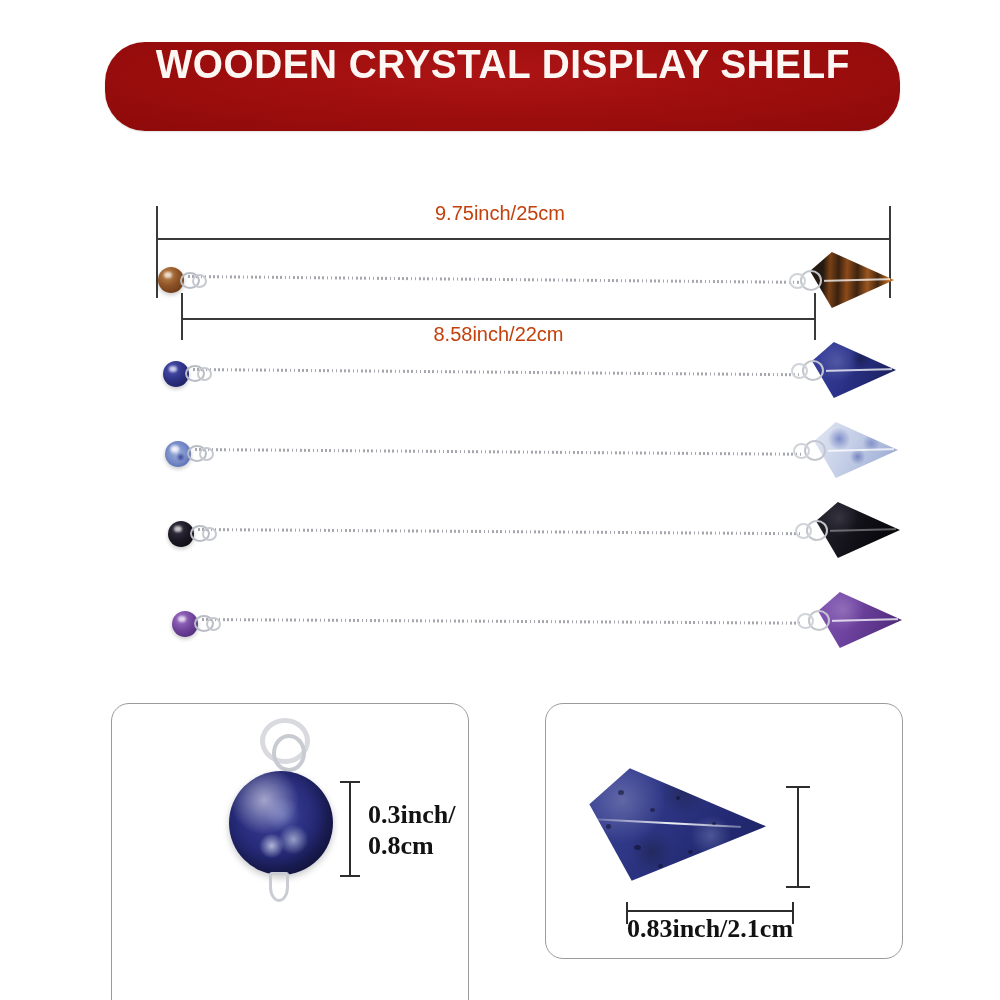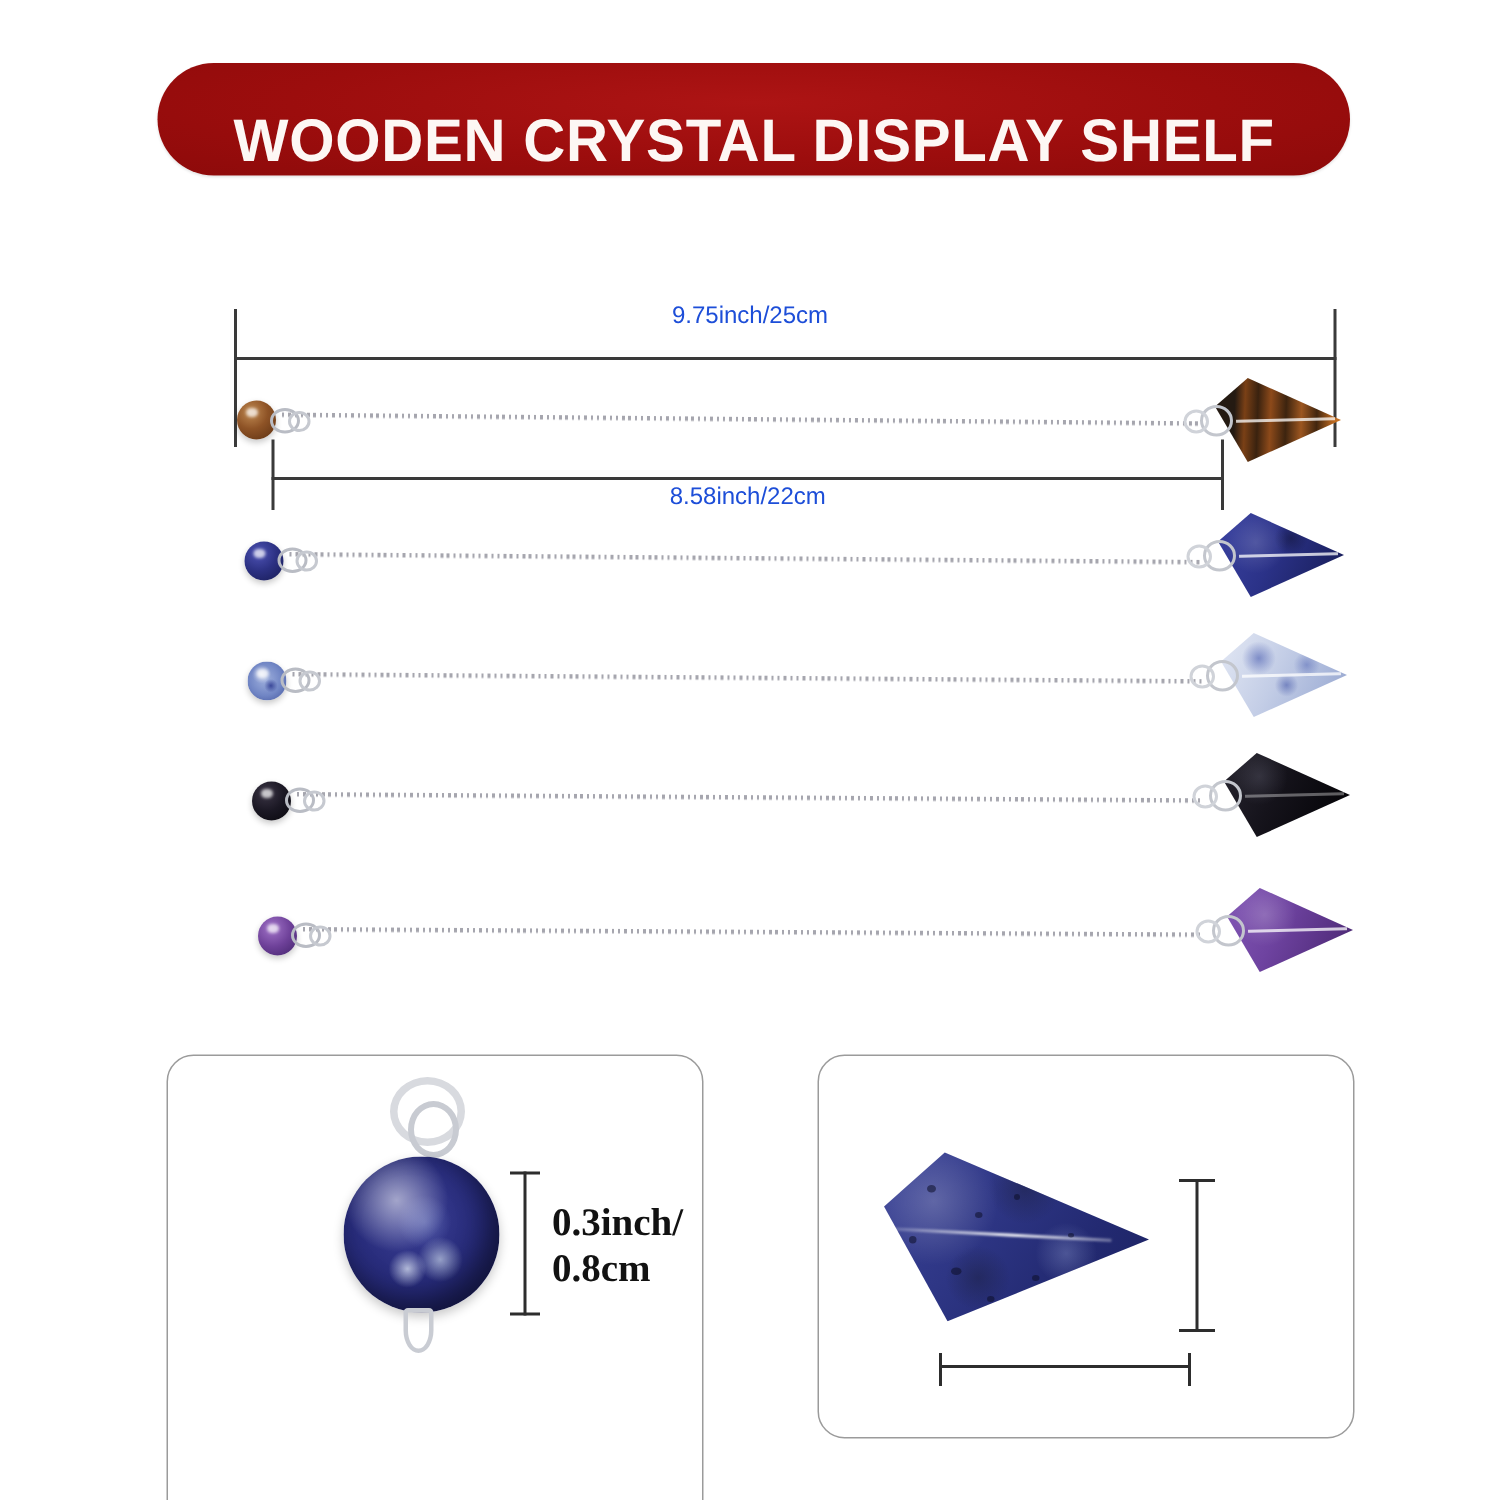--- a/index.html
+++ b/index.html
@@ -15,25 +15,25 @@
     font-family: "Liberation Sans", sans-serif;
     -webkit-font-smoothing: antialiased;
   }
 
   
   #title-banner {
     position: absolute;
     left: 105px;
     top: 42px;
     width: 795px;
-    height: 75px;
+    height: 89px;
     background: radial-gradient(ellipse at 50% 35%, #ad1414 0%, #9c0d0d 55%, #8d0a0a 100%);
     border-radius: 40px;
     display: flex;
-    align-items: flex-end;
+    align-items: flex-start;
     justify-content: center;
     box-shadow: 0 1px 2px rgba(0,0,0,0.12);
   }
   #title-text {
     color: #fdf7f4;
     font-family: "Liberation Sans", sans-serif;
     font-weight: bold;
     font-size: 40px;
     letter-spacing: 0.5px;
     white-space: nowrap;
@@ -44,22 +44,22 @@
   .dim-line {
     position: absolute;
     background: #3a3a3a;
   }
   .dim-h { height: 1.6px; }
   .dim-v { width: 1.6px; }
 
   .dim-label {
     position: absolute;
     font-family: "Liberation Sans", sans-serif;
-    font-size: 16px;
-    color: #1d4ed8;
+    font-size: 20px;
+    color: #c2410c;
     white-space: nowrap;
   }
 
   
   .pendulum-row {
     position: absolute;
     left: 0;
     width: 1000px;
     height: 80px;
   }
@@ -374,13 +374,14 @@
   <div class="speck" style="left:112px; top:160px; width:5px; height:4px;"></div>
   <div class="speck" style="left:166px; top:118px; width:4px; height:3px;"></div>
 
   <div class="pline pline-v" style="left:251px; top:82px; width:2px; height:102px;"></div>
   <div class="pline pline-h" style="left:240px; top:82px; width:24px;"></div>
   <div class="pline pline-h" style="left:240px; top:182px; width:24px;"></div>
 
   <div class="pline pline-h" style="left:80px; top:206px; width:168px;"></div>
   <div class="pline pline-v" style="left:80px; top:198px; height:22px;"></div>
   <div class="pline pline-v" style="left:246px; top:198px; height:22px;"></div>
+  <div class="serif-label" style="left:80px; top:210px; width:168px; text-align:center;">0.83inch/2.1cm</div>
 </div>
 
 </body></html>

